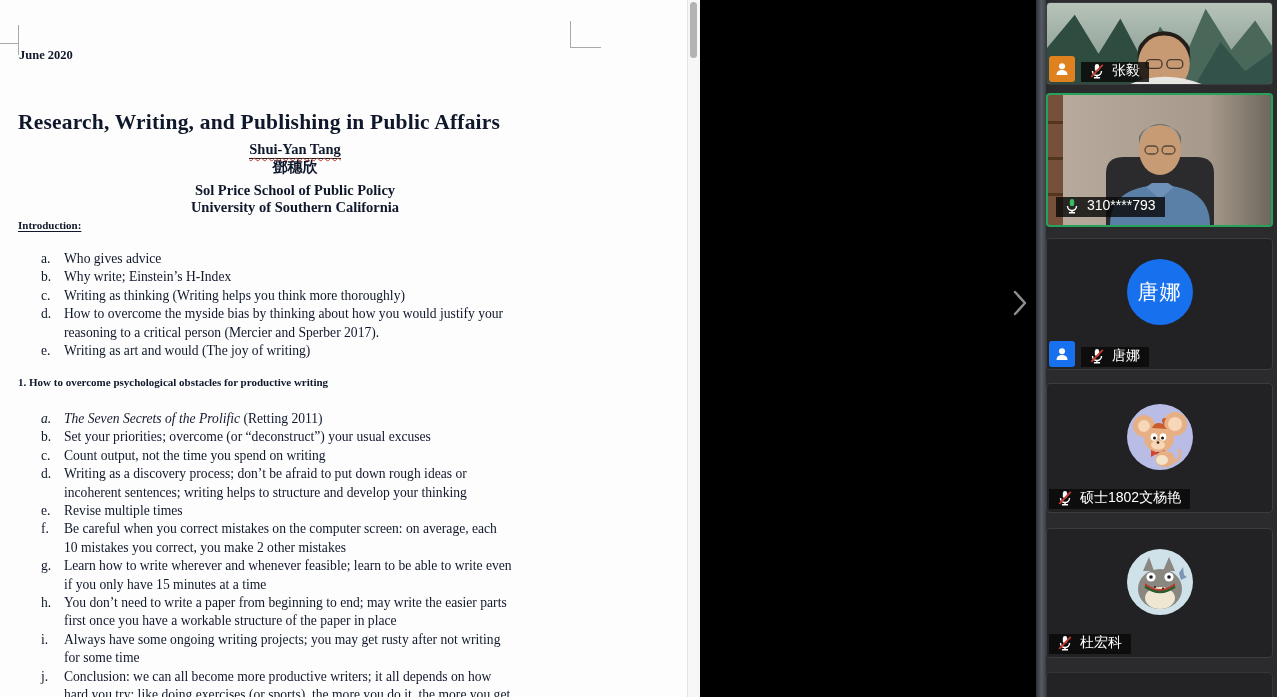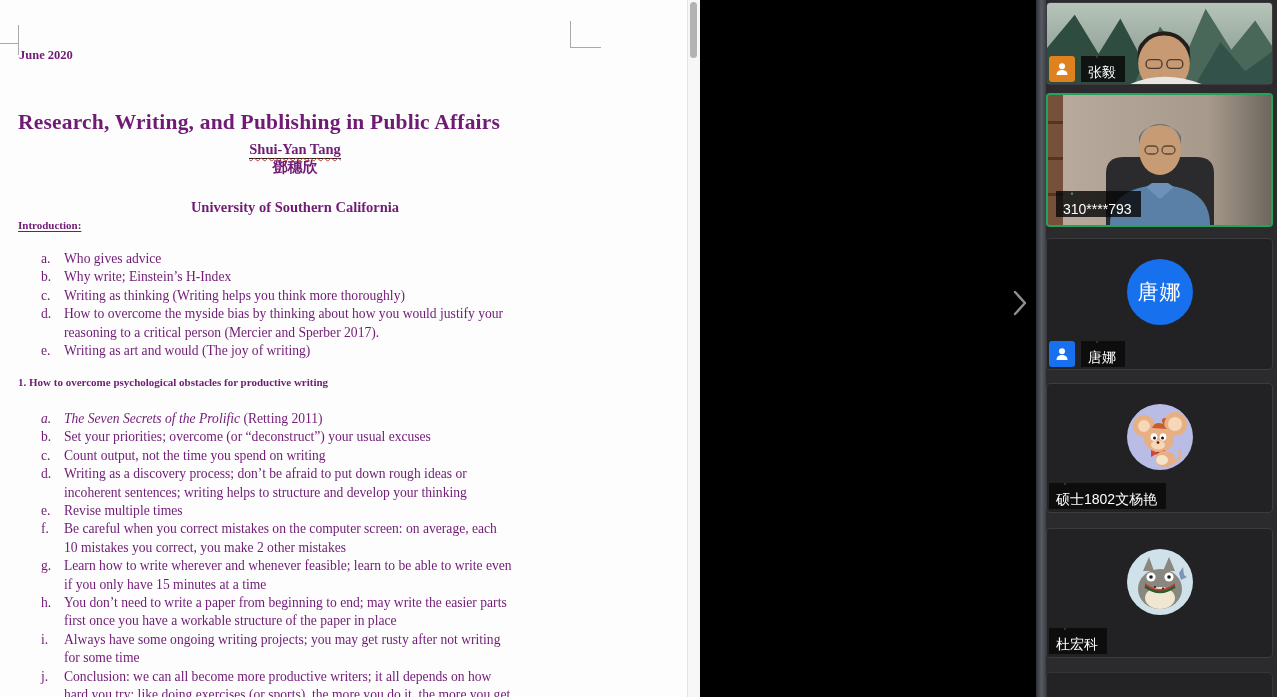--- a/index.html
+++ b/index.html
@@ -1,21 +1,21 @@
 <!DOCTYPE html>
 <html><head>
 <meta charset="utf-8">
 <style>
   html,body{margin:0;padding:0;background:#000;}
   #screen{position:relative;width:1277px;height:697px;overflow:hidden;
           font-family:"Liberation Sans",sans-serif;background:#000;}
 
   
   #doc-pane{position:absolute;left:0;top:0;width:700px;height:697px;background:#fdfdfd;
-            font-family:"Liberation Serif",serif;color:#701a75;}
+            font-family:"Liberation Serif",serif;color:#0f172a;}
   .crop{position:absolute;background:#a9a9a9;}
   #doc-date{position:absolute;left:19px;top:48px;font-weight:bold;font-size:12.5px;}
   #doc-title{position:absolute;left:18px;top:63px;font-weight:bold;font-size:21.5px;letter-spacing:.2px;margin-top:47px;}
   .center-line{position:absolute;left:0;width:590px;text-align:center;font-weight:bold;}
   #doc-by{top:109px;font-size:14px;}
   #doc-author{top:141px;font-size:14.5px;}
   #doc-author .u-solid{display:inline-block;border-bottom:1.5px solid #1d1d1d;}
   #doc-author .u-wavy{text-decoration:underline wavy #c0392b;text-decoration-thickness:1px;text-underline-offset:3px;}
   #doc-author-cn{top:158px;font-size:15px;}
   #doc-school{top:182px;font-size:14.5px;}
@@ -49,22 +49,22 @@
         overflow:hidden;box-sizing:border-box;cursor:pointer;}
   #tile-1{top:2px;height:83px;}
   #tile-2{top:93px;height:134px;border:2px solid #26a35b;}
   #tile-3{top:238px;height:132px;}
   #tile-4{top:383px;height:130px;}
   #tile-5{top:528px;height:130px;}
   #tile-6{top:672px;height:40px;background:#232326;border-color:#36363a;}
   .tile svg.scene{position:absolute;left:0;top:0;width:100%;height:100%;}
   .badge{position:absolute;left:2px;bottom:2px;width:26px;height:26px;border-radius:3px;
          display:flex;align-items:center;justify-content:center;z-index:3;}
-  .name-label{position:absolute;height:26px;display:flex;align-items:flex-start;gap:6px;
-         padding:0 9px 0 7px;background:rgba(8,8,8,.82);color:#fff;font-size:14px;z-index:3;white-space:nowrap;flex-direction:column;}
+  .name-label{position:absolute;height:20px;display:flex;align-items:flex-start;gap:6px;
+         padding:0 9px 0 7px;background:rgba(8,8,8,.82);color:#fff;font-size:14px;z-index:3;white-space:nowrap;}
   .lbl-1{left:34px;bottom:2px;}
   .lbl-2{left:8px;bottom:8px;}
   .lbl-3{left:34px;bottom:2px;}
   .lbl-edge{left:2px;bottom:3px;}
   .avatar{position:absolute;left:50%;transform:translateX(-50%);top:20px;width:66px;height:66px;
           border-radius:50%;display:flex;align-items:center;justify-content:center;overflow:hidden;}
   #avatar-tangna{font-size:21px;color:#fff;letter-spacing:1px;font-weight:400;}
 </style>
 </head>
 <body>
@@ -78,20 +78,21 @@
     <div class="crop" style="left:570px;top:21px;width:1px;height:27px;"></div>
     <div class="crop" style="left:570px;top:47px;width:31px;height:1px;"></div>
 
     <div id="doc-date">June 2020</div>
     <div id="doc-title">Research, Writing, and Publishing in Public Affairs</div>
 
     <div id="doc-author-cn" class="center-line">鄧穗欣</div>
     <div id="doc-author" class="center-line">
       <span class="u-solid"><span class="u-wavy">Shui-Yan Tang</span></span>
     </div>
+    <div id="doc-school" class="center-line">Sol Price School of Public Policy</div>
     <div id="doc-univ" class="center-line">University of Southern California</div>
 
     <div id="intro-h" class="doc-h">Introduction:</div>
 
     <div id="intro-list" class="doc-list">
       <div class="doc-row">
         <span class="letter">a.</span>
         <span class="txt">Who gives advice</span>
       </div>
       <div class="doc-row">

